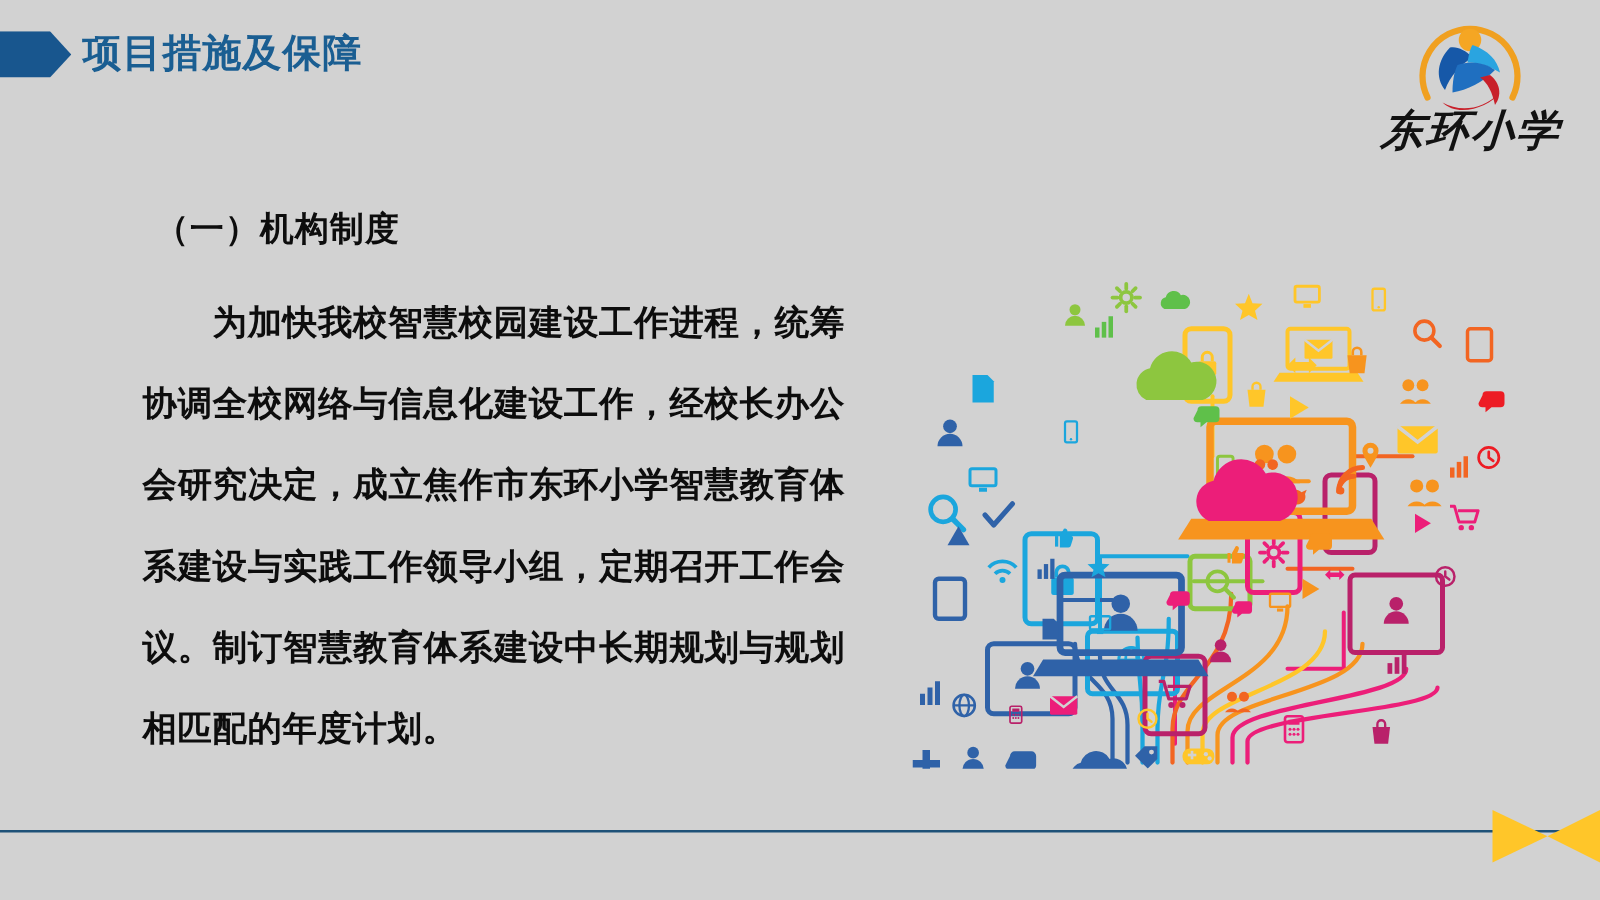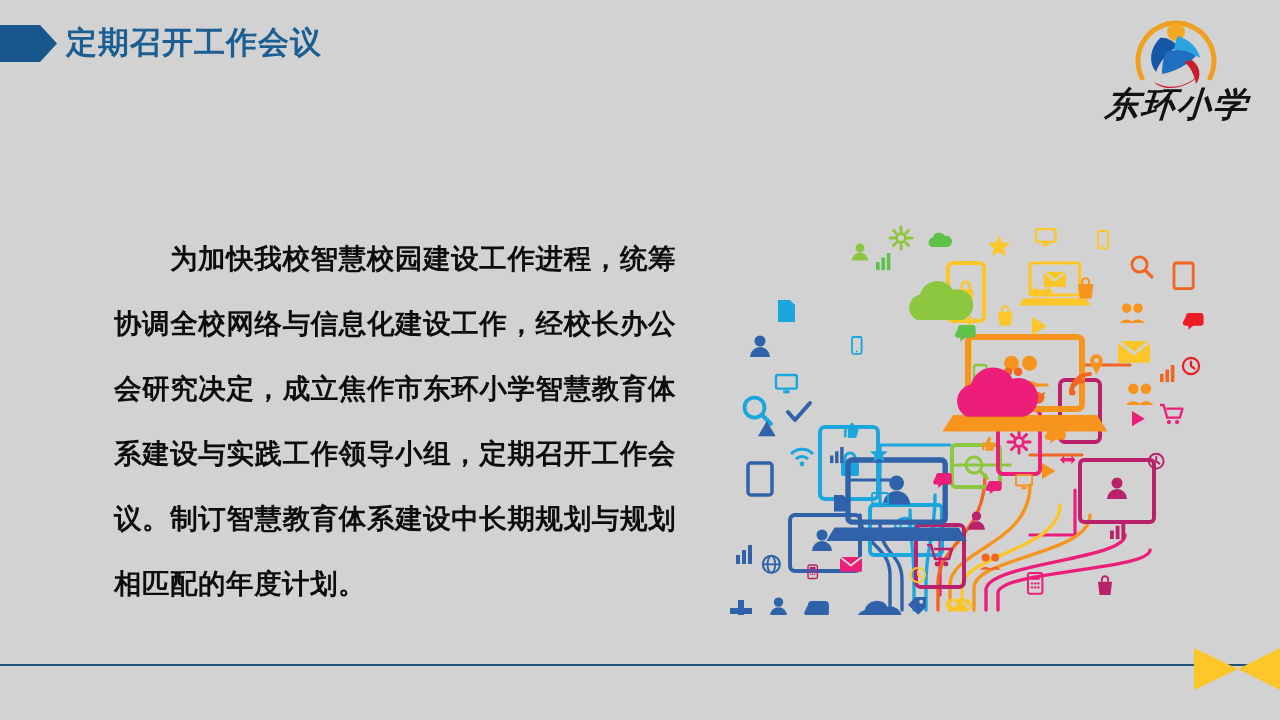--- a/index.html
+++ b/index.html
@@ -122,21 +122,21 @@
 </head>
 <body>
 
 <div class="slide">
 
   <div class="title-arrow">
     <svg width="57" height="37" viewBox="0 0 57 37">
       <polygon points="0,0 40,0 57,18.5 40,37 0,37" fill="#18568e"></polygon>
     </svg>
   </div>
-  <div class="title-text">定期召开工作会议</div>
+  <div class="title-text">项目措施及保障</div>
 
   <div class="logo">
     <div class="logo-mark">
       <svg width="112" height="92" viewBox="0 0 112 92">
 
         <path d="M22 74 A38 38 0 1 1 90 74" fill="none" stroke="#f0a020" stroke-width="5" stroke-linecap="round"></path>
 
         <circle cx="56" cy="28" r="9" fill="#f5a623"></circle>
 
         <path d="M40 34 C30 44 28 58 36 68 C40 57 48 48 58 42 C52 36 46 33 40 34 Z" fill="#1658a8"></path>
@@ -145,20 +145,21 @@
 
         <path d="M46 48 C56 44 68 46 76 52 C66 62 54 68 42 70 C42 62 43 54 46 48 Z" fill="#1f6fc0"></path>
 
         <path d="M34 78 C48 86 66 84 80 70 C74 78 62 84 50 84 C44 84 38 82 34 78 Z" fill="#c8202a"></path>
         <path d="M72 56 C80 62 82 72 76 80 C74 70 70 62 64 58 Z" fill="#c8202a"></path>
       </svg>
     </div>
     <div class="logo-word">东环小学</div>
   </div>
 
+  <div class="heading">（一）机构制度</div>
 
   <div class="body-copy">为加快我校智慧校园建设工作进程，统筹协调全校网络与信息化建设工作，经校长办公会研究决定，成立焦作市东环小学智慧教育体系建设与实践工作领导小组，定期召开工作会议。制订智慧教育体系建设中长期规划与规划相匹配的年度计划。</div>
 
   <div class="tree-graphic">
     <svg width="500" height="410" viewBox="0 0 500 410">
       <defs>
         <g id="ic-laptop">
           <rect x="6" y="2" width="38" height="25" rx="2" fill="none" stroke="currentColor" stroke-width="3"></rect>
           <rect x="0" y="30" width="50" height="7" rx="2" fill="currentColor"></rect>
         </g>

